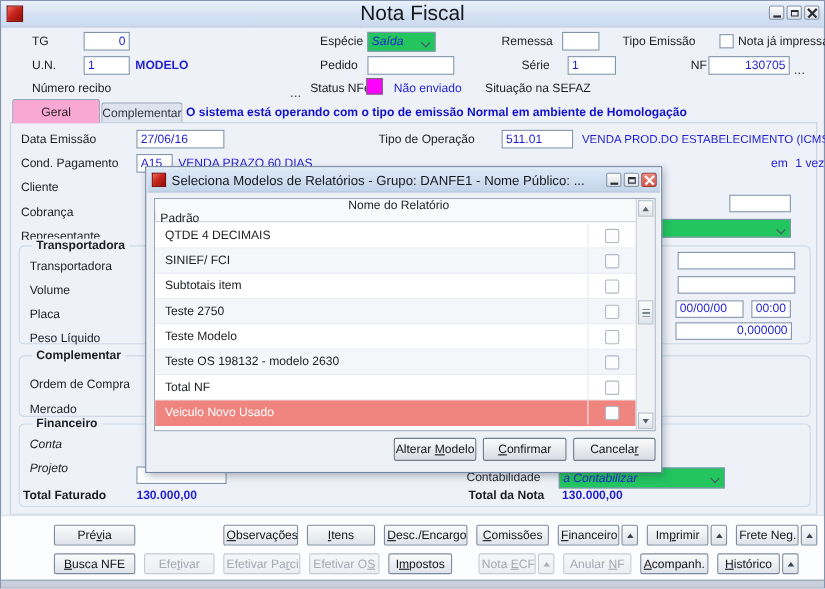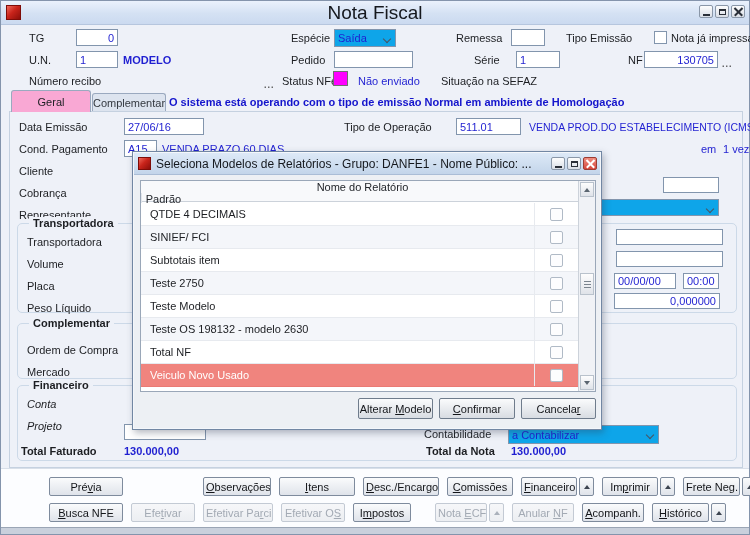--- a/index.html
+++ b/index.html
@@ -33,22 +33,22 @@
   .red .ic-x::before,.red .ic-x::after { background:#fff; }
 
   
   .lbl { position:absolute; white-space:nowrap; }
   .b { font-weight:bold; }
   .i { font-style:italic; }
   .blue { color:#1f1fd1; }
   .tb { position:absolute; height:17px; background:#fff; border:1px solid #8295ad;
     color:#1f1fd1; display:flex; align-items:center; padding:0 3px; overflow:hidden; white-space:nowrap; }
   .tb.right { justify-content:flex-end; }
-  .combo { position:absolute; height:18px; background:#0ea5e9; border:1px solid #8295ad;
-    color:#1f1fd1; display:flex; align-items:center; padding:0 3px; white-space:nowrap; }
+  .combo { position:absolute; height:18px; background:#22c55e; border:1px solid #8295ad;
+    color:#1f1fd1; display:flex; align-items:center; padding:0 3px; white-space:nowrap;font-style:italic; }
   .combo .chev { position:absolute; right:5px; top:6px; width:6px; height:6px;
     border-right:1.6px solid #4a5360; border-bottom:1.6px solid #4a5360; transform:rotate(45deg); }
   .cbx { position:absolute; width:13px; height:13px; background:#fff; border:1px solid #8295ad; }
   .dots { position:absolute; color:#555; font-weight:bold; font-size:9px; letter-spacing:1px; }
   .swatch { position:absolute; width:15px; height:15px; background:#ff00ff; border:1px solid #6f6f6f; }
 
   
   .tab { position:absolute; display:flex; align-items:center; justify-content:center;
     border:1px solid #9aa9bf; border-bottom:none; border-radius:3px 3px 0 0; }
   .tab.active { left:10px; top:89px; width:80px; height:22px; background:#f9a8d4; z-index:3; }
@@ -236,21 +236,21 @@
 
   <div class="actions">
     <div class="arow arow1">
         <span class="bgrp" style="margin-right: 80px;">
           <button class="abtn" style="width: 74px;">Pré<u>v</u>ia</button>
         </span>
         <span class="bgrp" style="margin-right: 8px;">
           <button class="abtn" style="width: 68px;"><u>O</u>bservações</button>
         </span>
         <span class="bgrp" style="margin-right: 8px;">
-          <button class="abtn" style="width: 76px;"><u>I</u>tens</button>
+          <button class="abtn" style="width: 62px;"><u>I</u>tens</button>
         </span>
         <span class="bgrp" style="margin-right: 8px;">
           <button class="abtn" style="width: 76px;"><u>D</u>esc./Encargos</button>
         </span>
         <span class="bgrp" style="margin-right: 8px;">
           <button class="abtn" style="width: 66px;"><u>C</u>omissões</button>
         </span>
         <span class="bgrp" style="margin-right: 8px;">
           <button class="abtn" style="width: 56px;"><u>F</u>inanceiro</button>
           <button class="aarr">

